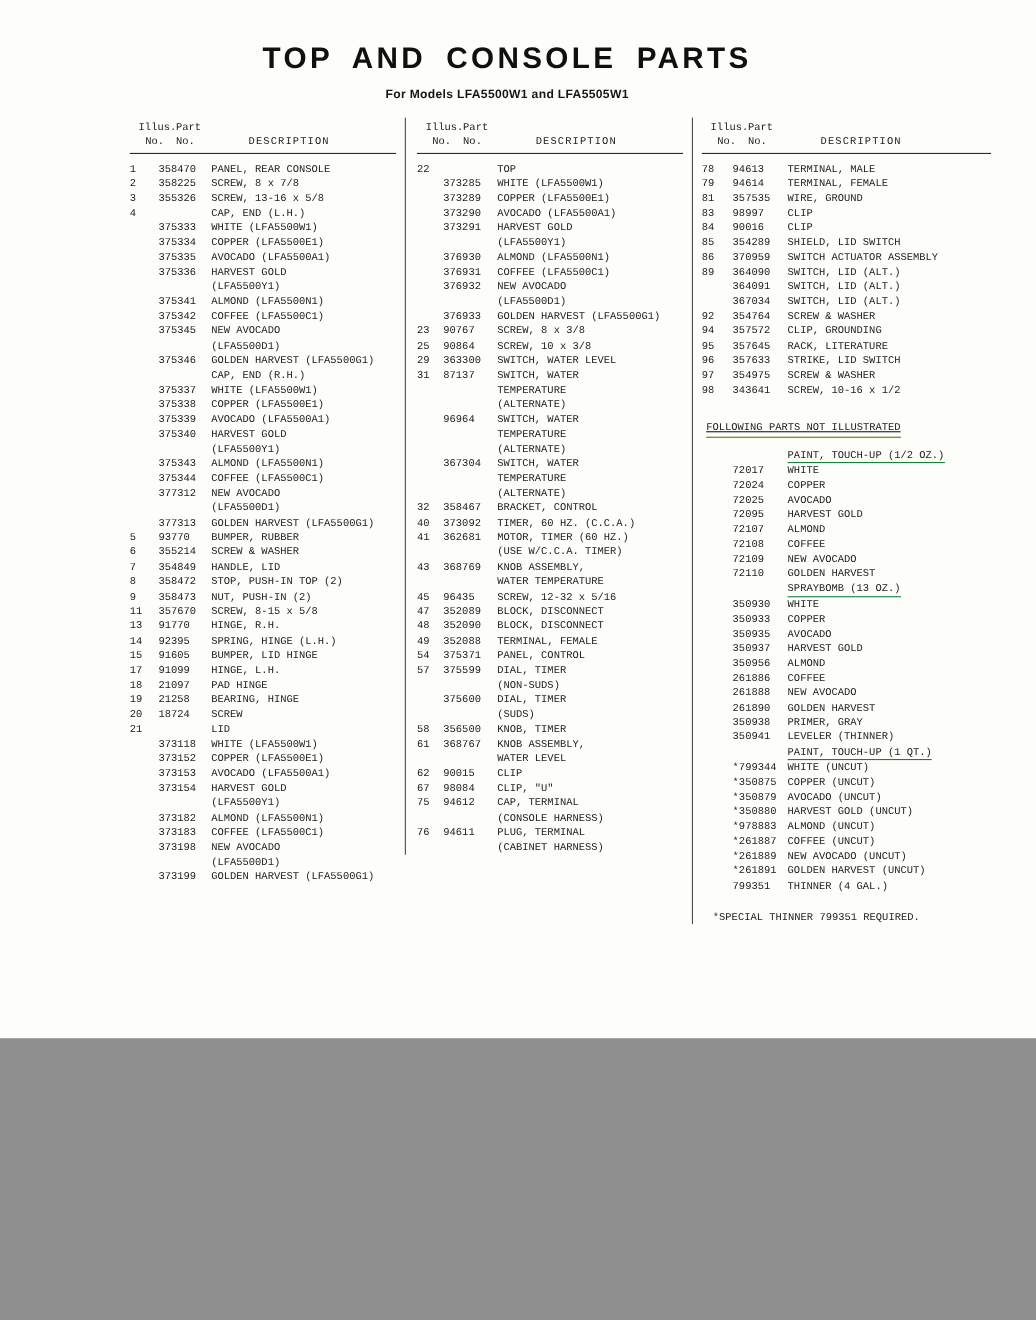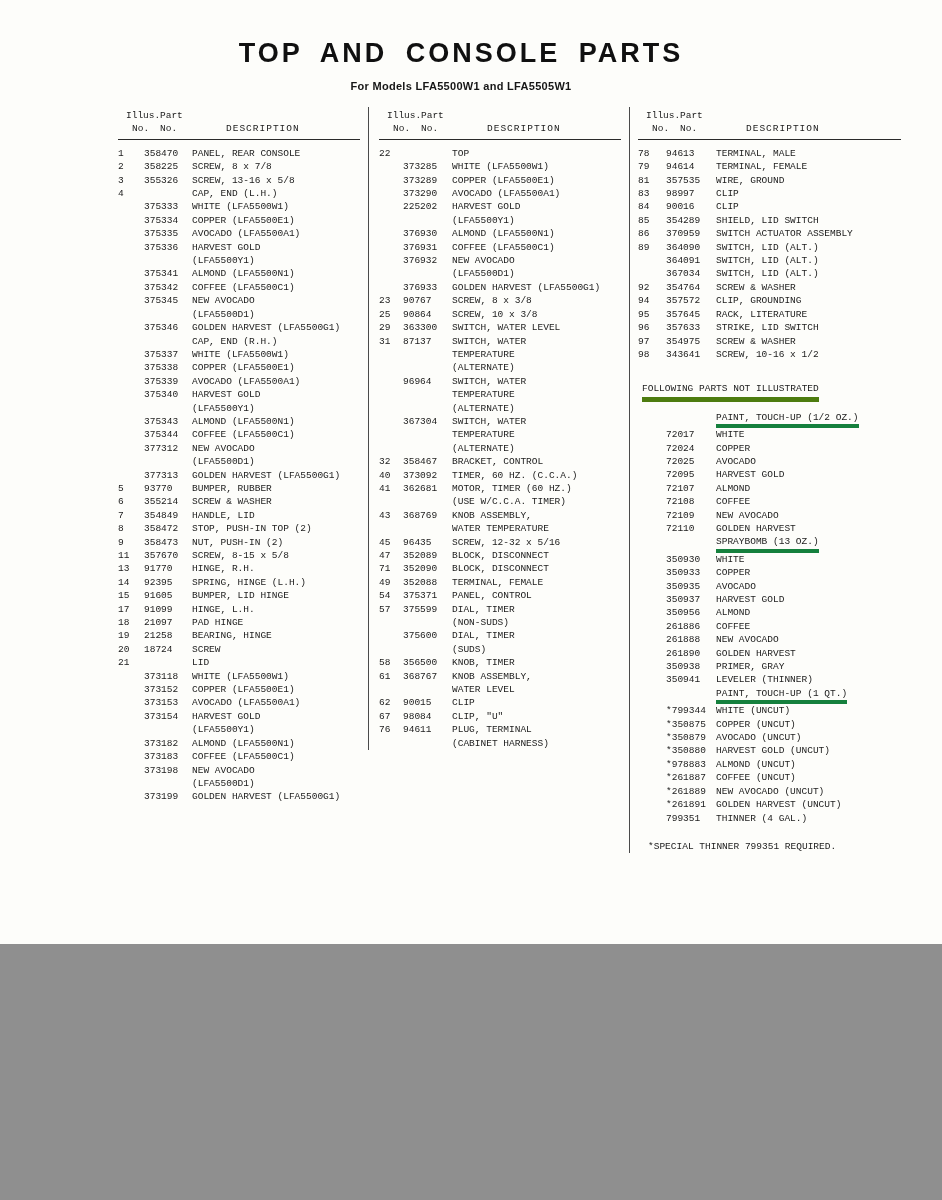--- a/index.html
+++ b/index.html
@@ -23,23 +23,23 @@
   .chl2 .h-desc{display:inline-block;padding-left:28px;letter-spacing:1px;}
   .prow{display:flex;align-items:flex-start;}
   .ci{flex:0 0 26px;}
   .cp{flex:0 0 48px;}
   .cd{flex:1;white-space:pre-line;padding-right:2px;}
   .col-2 .ci{flex:0 0 24px;}
   .col-2 .cp{flex:0 0 49px;}
   .col-3 .ci{flex:0 0 28px;}
   .col-3 .cp{flex:0 0 50px;}
   .ni{margin-top:21px;}
-  .ni-heading{display:inline-block;margin-left:4px;margin-bottom:9px;border-bottom:5px solid #4d7c0f;padding-bottom:1px;}
+  .ni-heading{display:inline-block;margin-left:4px;margin-bottom:9px;border-bottom:1px solid #4d7c0f;padding-bottom:1px;text-decoration:underline;}
   .ni-title{margin-left:78px;}
-  .uline{display:inline-block;border-bottom:4px solid #15803d;}
+  .uline{display:inline-block;border-bottom:1px solid #15803d;}
   .ni-footnote{margin-top:15px;margin-left:10px;}
   .ordering{position:absolute;top:1104px;left:0;width:924px;text-align:center;
          font-family:"Liberation Sans",sans-serif;font-weight:700;font-size:11px;
          letter-spacing:2.5px;color:#151515;}
   .pageno{position:absolute;top:1146px;left:460px;font-size:9.5px;}
   .docno{position:absolute;top:1143px;left:806px;font-size:10px;}
   .handnote{position:absolute;top:1174px;left:414px;font-family:"DejaVu Serif",serif;
          font-style:italic;font-size:14px;letter-spacing:3px;color:#2b2b2b;transform:rotate(-3deg);}
 </style>
 </head>
@@ -311,21 +311,21 @@
             <span class="cp">373289</span>
             <span class="cd">COPPER (LFA5500E1)</span>
           </div>
           <div class="prow">
             <span class="ci"></span>
             <span class="cp">373290</span>
             <span class="cd">AVOCADO (LFA5500A1)</span>
           </div>
           <div class="prow">
             <span class="ci"></span>
-            <span class="cp">225202</span>
+            <span class="cp">373291</span>
             <span class="cd">HARVEST GOLD
 (LFA5500Y1)</span>
           </div>
           <div class="prow">
             <span class="ci"></span>
             <span class="cp">376930</span>
             <span class="cd">ALMOND (LFA5500N1)</span>
           </div>
           <div class="prow">
             <span class="ci"></span>
@@ -405,21 +405,21 @@
             <span class="ci">45</span>
             <span class="cp">96435</span>
             <span class="cd">SCREW, 12-32 x 5/16</span>
           </div>
           <div class="prow">
             <span class="ci">47</span>
             <span class="cp">352089</span>
             <span class="cd">BLOCK, DISCONNECT</span>
           </div>
           <div class="prow">
-            <span class="ci">71</span>
+            <span class="ci">48</span>
             <span class="cp">352090</span>
             <span class="cd">BLOCK, DISCONNECT</span>
           </div>
           <div class="prow">
             <span class="ci">49</span>
             <span class="cp">352088</span>
             <span class="cd">TERMINAL, FEMALE</span>
           </div>
           <div class="prow">
             <span class="ci">54</span>
@@ -453,20 +453,26 @@
             <span class="ci">62</span>
             <span class="cp">90015</span>
             <span class="cd">CLIP</span>
           </div>
           <div class="prow">
             <span class="ci">67</span>
             <span class="cp">98084</span>
             <span class="cd">CLIP, "U"</span>
           </div>
           <div class="prow">
+            <span class="ci">75</span>
+            <span class="cp">94612</span>
+            <span class="cd">CAP, TERMINAL
+(CONSOLE HARNESS)</span>
+          </div>
+          <div class="prow">
             <span class="ci">76</span>
             <span class="cp">94611</span>
             <span class="cd">PLUG, TERMINAL
 (CABINET HARNESS)</span>
           </div>
         </div>
     </section>
 
     <section class="col col-3">
       <header class="chead">

